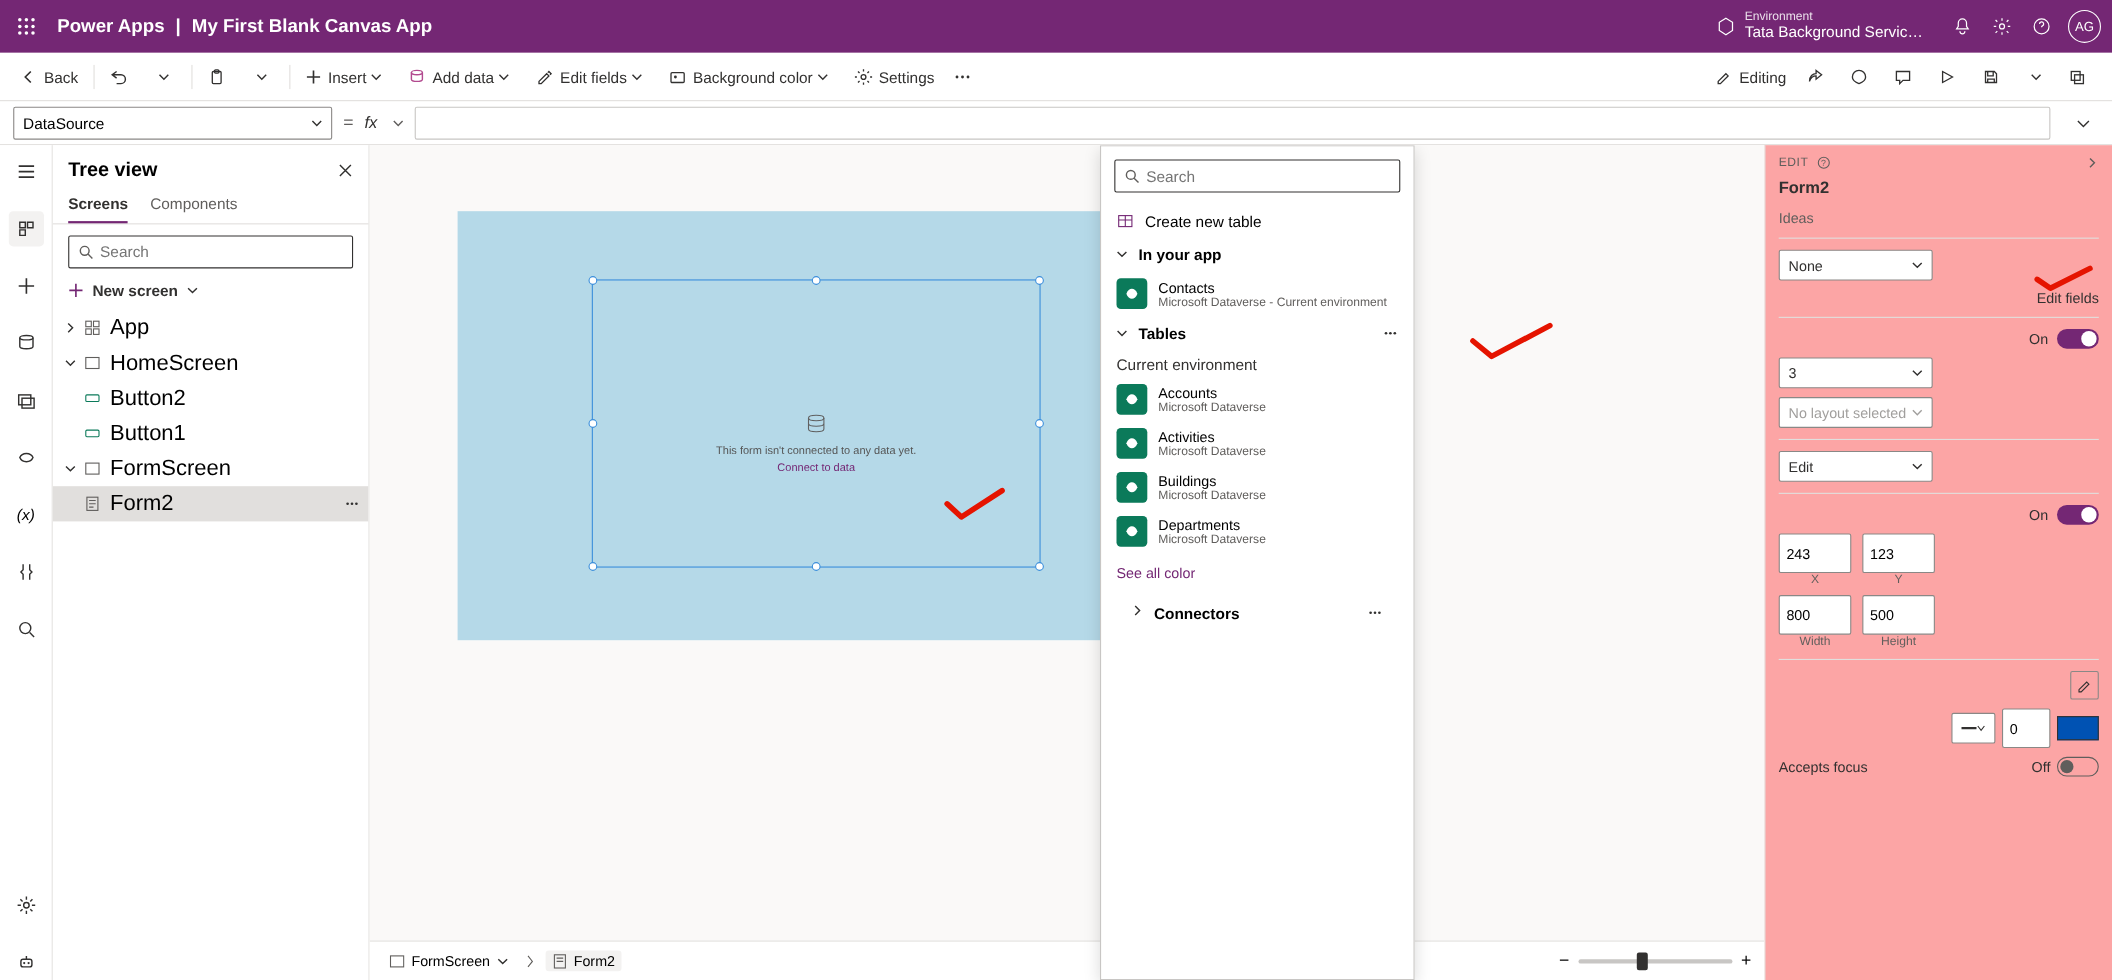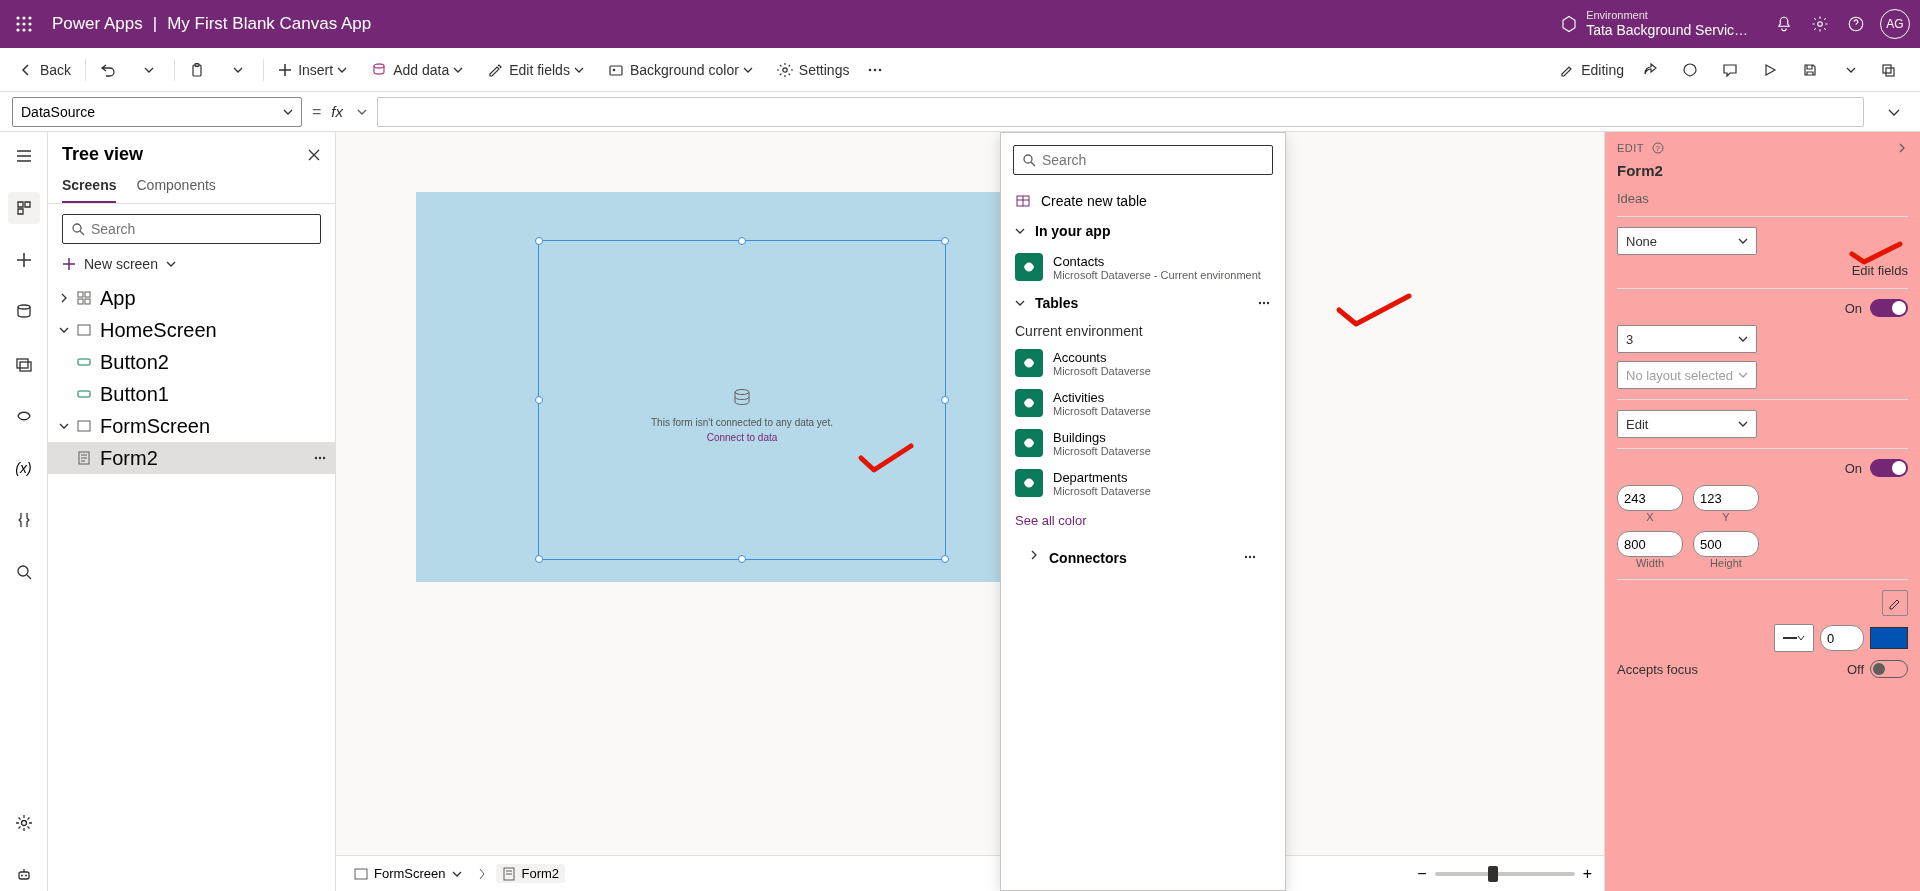--- a/index.html
+++ b/index.html
@@ -5,21 +5,21 @@
 * { box-sizing: border-box; margin: 0; padding: 0; font-family: "Segoe UI", Tahoma, sans-serif; }
 html, body { width: 1920px; height: 891px; overflow: hidden; background: #fff; }
 
 
 .header {
   display: flex; align-items: center; height: 48px;
   background: #742774; color: #fff; padding: 0 10px;
 }
 .waffle { width: 28px; height: 28px; display: flex; align-items: center; justify-content: center; margin-right: 14px; cursor: pointer; }
 .waffle svg { fill: #fff; }
-.title-area { display: flex; align-items: flex-end; font-size: 17px; font-weight: 400; }
+.title-area { display: flex; align-items: flex-end; font-size: 17px; font-weight: 700; }
 .header-spacer { flex: 1; }
 .env-block { display: flex; align-items: center; margin-right: 18px; }
 .env-block svg { fill: #fff; margin-right: 8px; }
 .env-text small { display: block; font-size: 11px; opacity: .85; line-height: 12px; }
 .env-text span { font-size: 14px; }
 .header-icon { width: 36px; height: 36px; display: flex; align-items: center; justify-content: center; cursor: pointer; }
 .header-icon svg { stroke: #fff; fill: none; }
 .avatar { width: 30px; height: 30px; border: 1px solid #fff; border-radius: 50%; display: flex; align-items: center; justify-content: center; font-size: 12px; margin-left: 6px; }
 
 
@@ -64,38 +64,38 @@
 .tree-head { display: flex; align-items: center; justify-content: space-between; padding: 12px 14px 6px; }
 .tree-head h2 { font-size: 18px; font-weight: 600; }
 .tree-tabs { display: flex; border-bottom: 1px solid #e1dfdd; padding: 0 14px; gap: 20px; }
 .tree-tab { padding: 6px 0 8px; font-size: 14px; color: #605e5c; cursor: pointer; }
 .tree-tab.active { color: #323130; border-bottom: 2px solid #742774; font-weight: 600; }
 .tree-search {
   margin: 10px 14px 6px; height: 30px; border: 1px solid #323130; border-radius: 2px;
   display: flex; align-items: center; padding: 0 8px; gap: 6px;
 }
 .tree-search input { border: none; outline: none; flex: 1; font-size: 14px; }
-.new-screen { display: flex; align-items: center; gap: 8px; padding: 6px 14px; font-size: 14px; color: #323130; cursor: pointer; }
+.new-screen { display: flex; align-items: center; gap: 8px; padding: 6px 14px; font-size: 14px; color: #323130; cursor: pointer; font-weight: bold; }
 .tree-list { flex: 1; overflow: auto; padding-top: 4px; }
 .tree-item { display: flex; align-items: center; height: 32px; padding: 0 8px; font-size: 20px; cursor: pointer; gap: 4px; }
 .tree-item.selected { background: #e1dfdd; }
 .caret { width: 16px; height: 16px; display: flex; align-items: center; justify-content: center; }
 .ti-ico { width: 16px; height: 16px; display: flex; align-items: center; justify-content: center; margin-right: 4px; }
 .indent-1 { padding-left: 28px; }
 .tree-item .more { margin-left: auto; opacity: 0; }
 .tree-item.selected .more, .tree-item:hover .more { opacity: 1; }
 
 
 .canvas-wrap { flex: 1; background: #faf9f8; position: relative; overflow: hidden; }
 .artboard {
   position: absolute; left: 80px; top: 60px; width: 760px; height: 390px;
   background: #b5d9e8;
 }
 .form-sel {
-  position: absolute; left: 122px; top: 48px; width: 408px; height: 320px;
+  position: absolute; left: 122px; top: 62px; width: 408px; height: 262px;
   border: 1px solid #3b8edb; background: rgba(255,255,255,.0);
 }
 .handle { position: absolute; width: 8px; height: 8px; background: #fff; border: 1px solid #3b8edb; border-radius: 50%; }
 .handle.tl{left:-4px;top:-4px}.handle.tm{left:calc(50% - 4px);top:-4px}.handle.tr{right:-4px;top:-4px}
 .handle.ml{left:-4px;top:calc(50% - 4px)}.handle.mr{right:-4px;top:calc(50% - 4px)}
 .handle.bl{left:-4px;bottom:-4px}.handle.bm{left:calc(50% - 4px);bottom:-4px}.handle.br{right:-4px;bottom:-4px}
 .form-msg { position: absolute; width: 100%; top: 46%; text-align: center; font-size: 10px; color: #555; }
 .form-msg .link { color: #742774; display: block; margin-top: 4px; cursor: pointer; }
 .form-ico { display: block; margin: 0 auto 8px; }
 
@@ -146,21 +146,21 @@
 .props-head .hicon { margin-left: 2px; }
 .props-title { font-size: 15px; font-weight: 600; margin-bottom: 4px; }
 .props-tabline { font-size: 13px; color: #605e5c; }
 .prow { display: flex; align-items: center; gap: 8px; }
 .dd { flex: 0 0 140px; height: 28px; border: 1px solid #8a8886; border-radius: 2px; display: flex; align-items: center; justify-content: space-between; padding: 0 8px; font-size: 13px; background: #fff; }
 .dd.wide { flex: 0 0 140px; text-align: center; }
 .toggle { width: 38px; height: 18px; border-radius: 10px; background: #742774; position: relative; }
 .toggle::after { content: ""; position: absolute; right: 2px; top: 2px; width: 14px; height: 14px; background: #fff; border-radius: 50%; }
 .toggle-row { display: flex; align-items: center; justify-content: flex-end; gap: 8px; }
 .num-pair { display: flex; gap: 10px; }
-.num-in { width: 66px; height: 26px; border: 1px solid #8a8886; border-radius: 12px; padding: 0 6px; font-size: 13px; }
+.num-in { width: 66px; height: 36px; border: 1px solid #8a8886; border-radius: 2px; padding: 0 6px; font-size: 13px; }
 .num-lbl { text-align: center; font-size: 11px; color: #605e5c; }
 .color-chip { width: 38px; height: 22px; background: #0052b3; border: 1px solid #323130; }
 .sep-line { height: 1px; background: #e1dfdd; margin: 2px 0; }
 .props .row-right { display: flex; justify-content: flex-end; }
 .collapse-btn { margin-left: auto; cursor: pointer; }
 
 svg { display: block; }
 </style>
 </head>
 <body>

